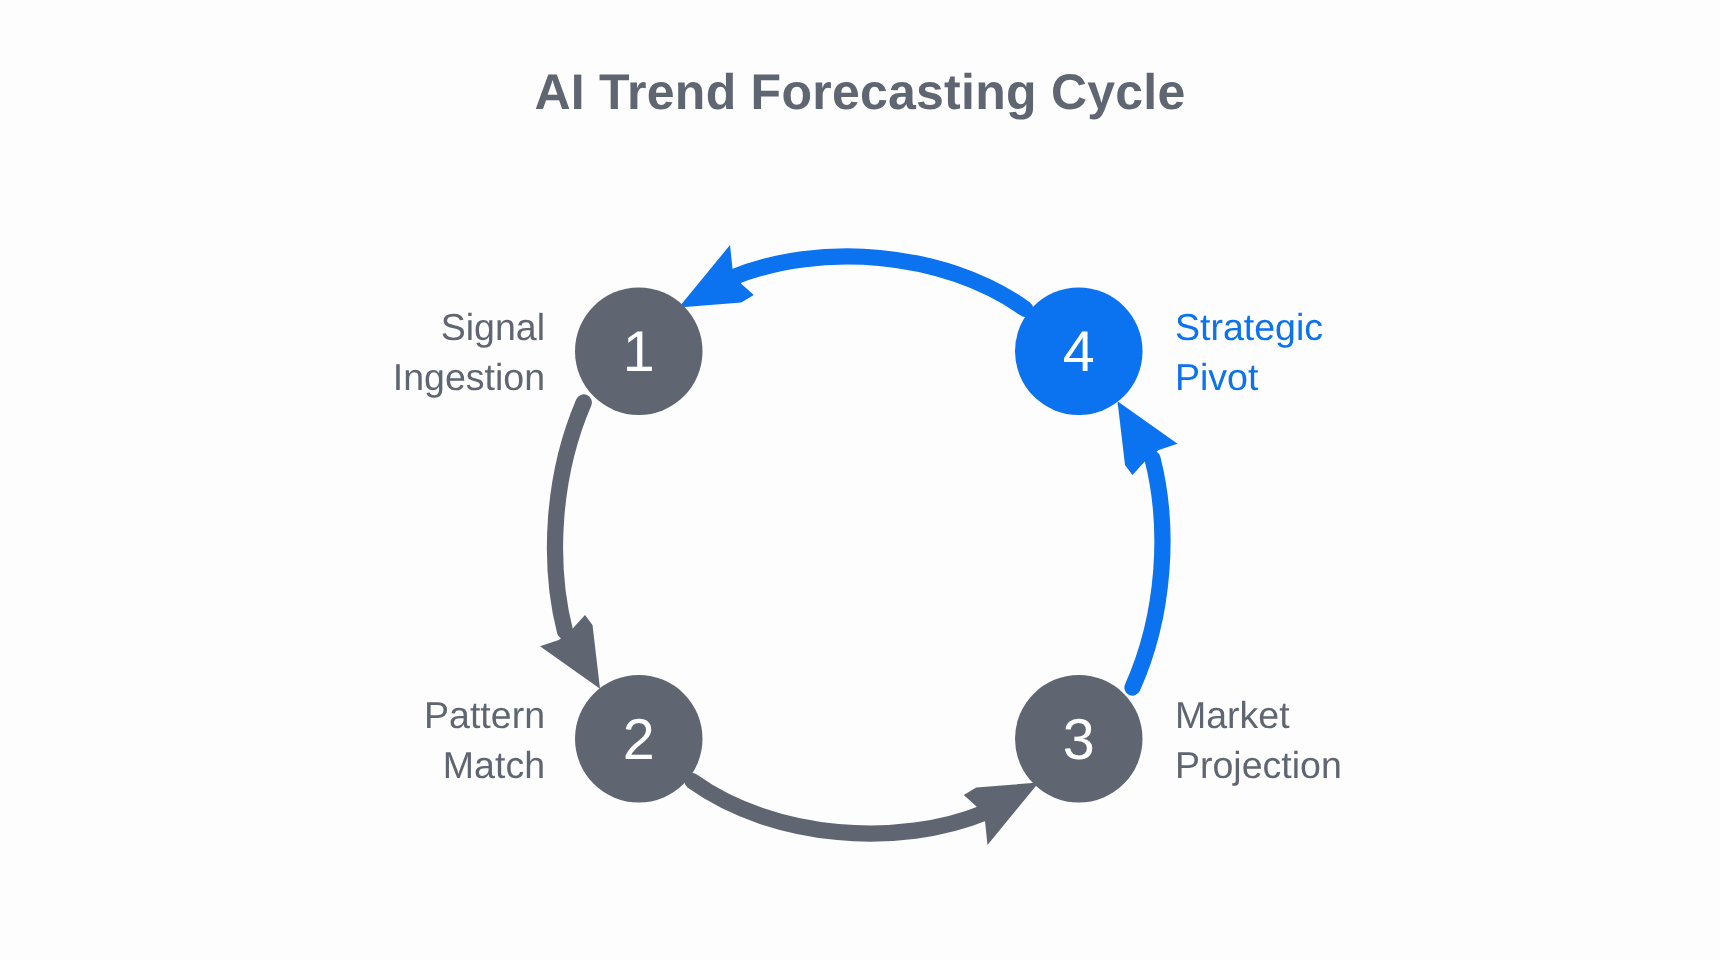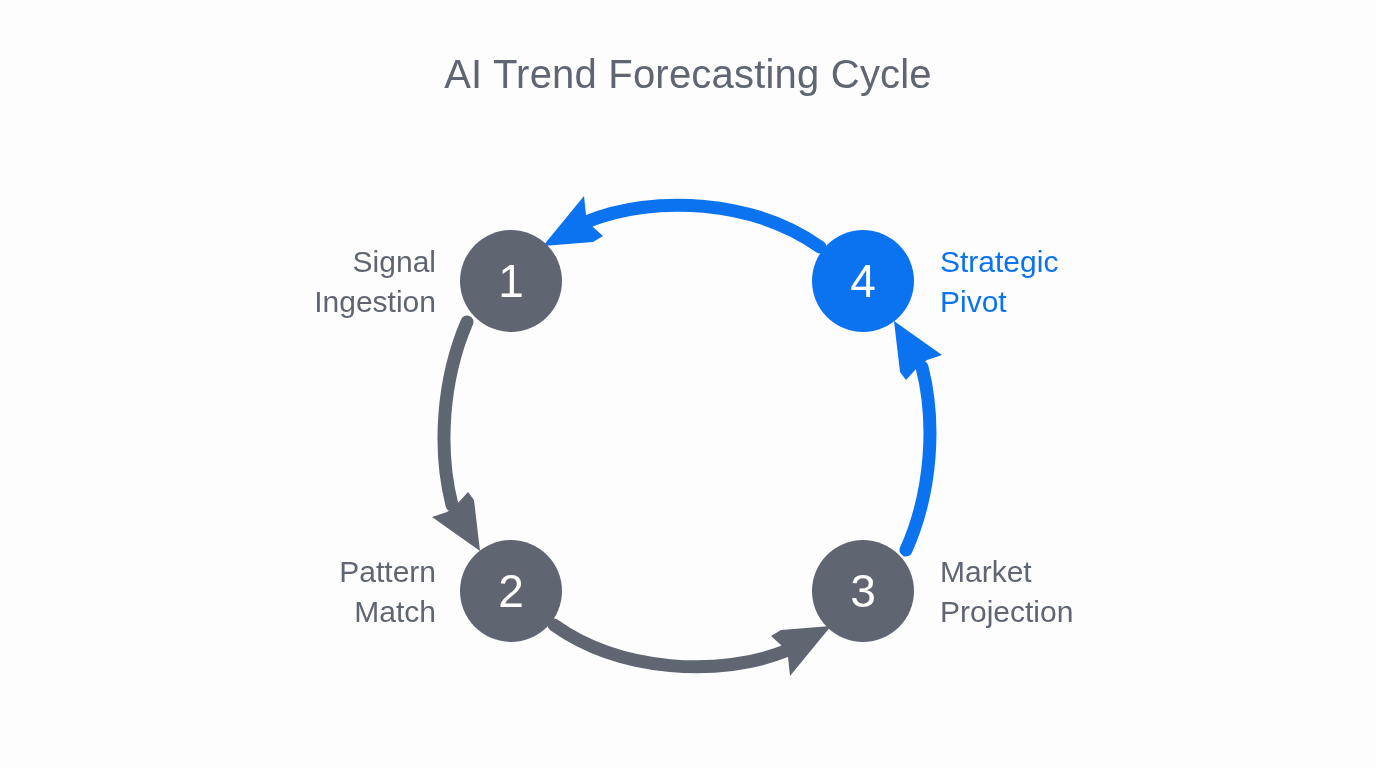--- a/index.html
+++ b/index.html
@@ -19,21 +19,21 @@
     height: 768px;
     background: #fdfdfe;
   }
   #diagram-title {
     position: absolute;
     left: 0;
     top: 52px;
     width: 1376px;
     text-align: center;
     font-size: 40px;
-    font-weight: 400;
+    font-weight: 700;
     letter-spacing: 0.2px;
     color: #5f6672;
     white-space: nowrap;
   }
   #cycle-svg {
     position: absolute;
     left: 0;
     top: 0;
     width: 1376px;
     height: 768px;

